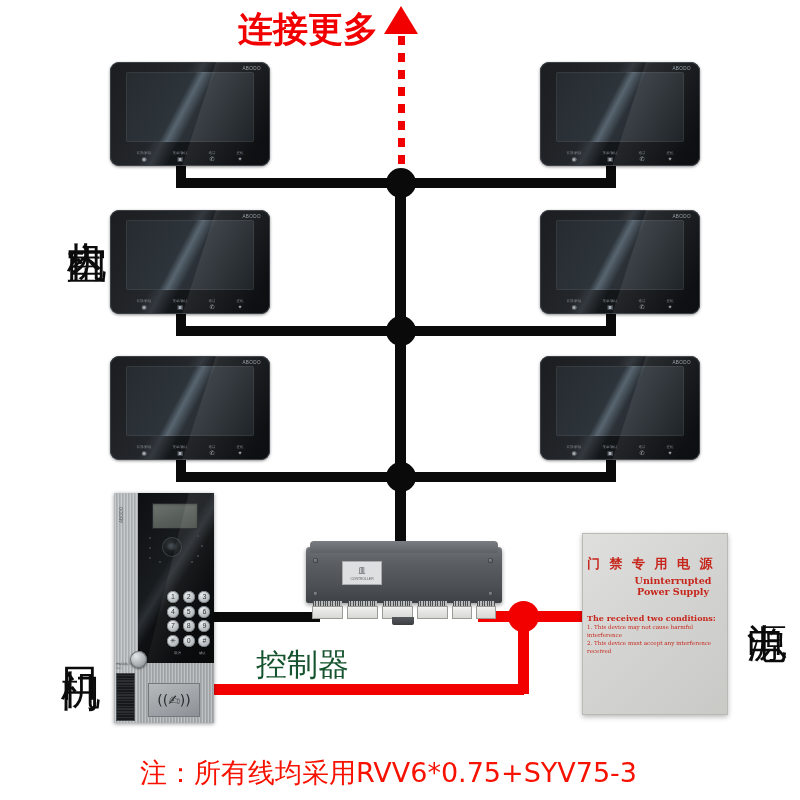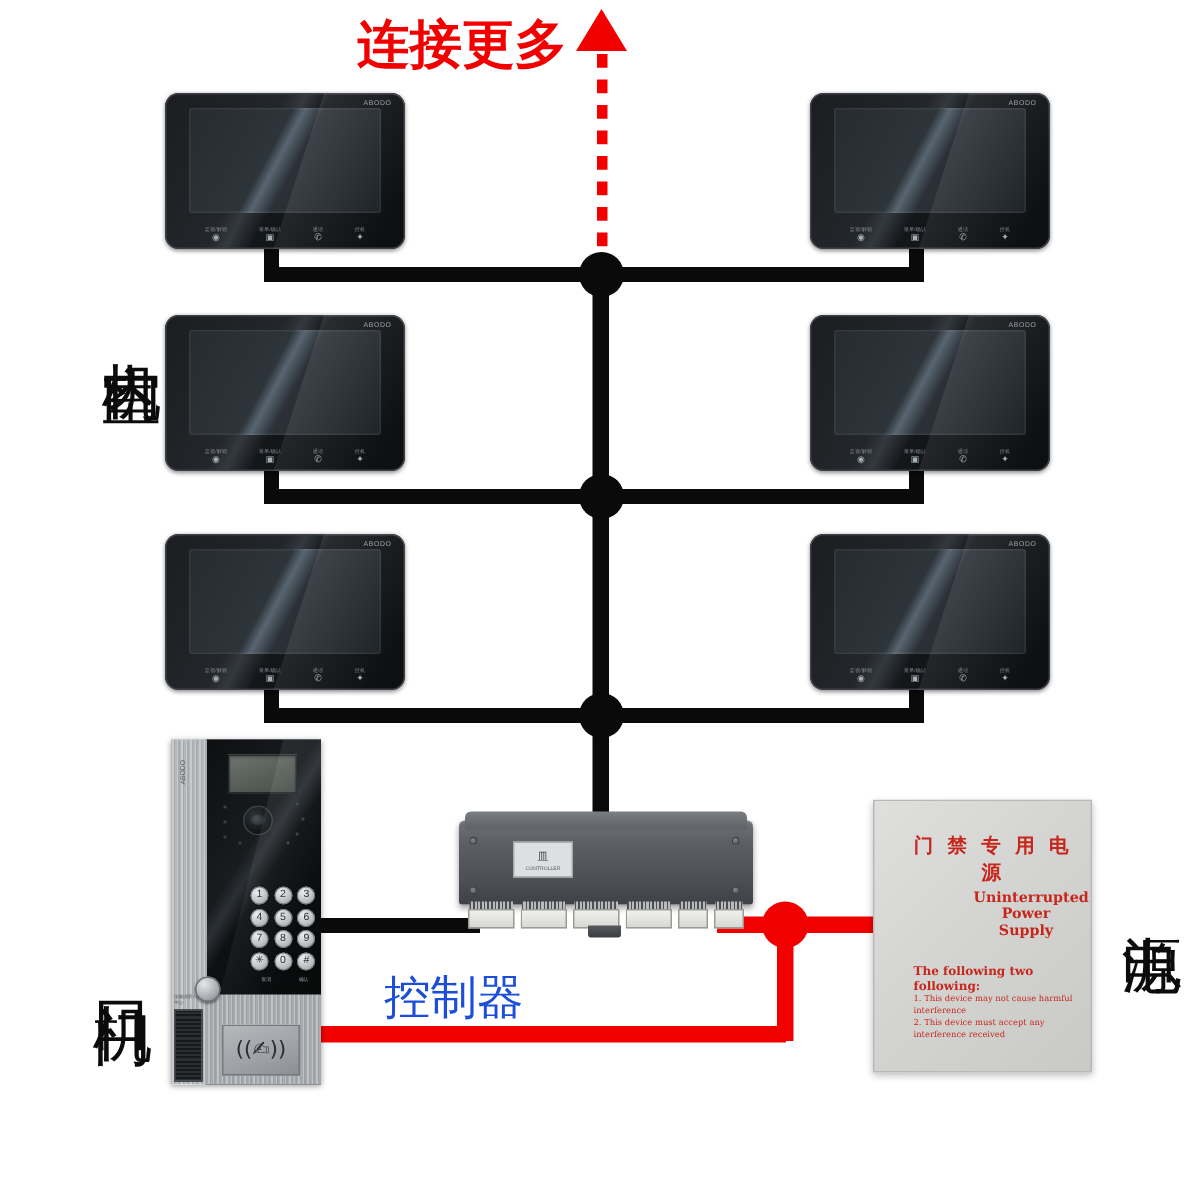--- a/index.html
+++ b/index.html
@@ -56,21 +56,21 @@
     font-weight: 400;
     color: #0b0b0b;
     line-height: 1.06;
     text-align: center;
     letter-spacing: 0px;
     font-family: "DejaVu Sans", sans-serif;
   }
   .label-h {
     position: absolute;
     font-size: 31px;
-    color: #1d4ed8;
+    color: #14532d;
     font-family: "DejaVu Sans", sans-serif;
     white-space: nowrap;
   }
   .label-red-top {
     position: absolute;
     font-size: 35px;
     color: #f20000;
     font-family: "DejaVu Sans", sans-serif;
     white-space: nowrap;
     font-weight: 600;
@@ -352,21 +352,21 @@
 
   
   .psu {
     position: absolute;
     width: 146px; height: 182px;
     background: linear-gradient(135deg,#dfe0dd 0%,#d4d5d2 45%,#c9cac6 100%);
     box-shadow: 0 2px 5px rgba(0,0,0,.28), inset 0 0 0 1px #b9bab6;
   }
   .psu-inner {
     position: absolute;
-    left: 23px; right: 9px; top: 22px;
+    left: 1px; right: 9px; top: 22px;
     color: #c6261c;
     text-align: center;
     font-family: "DejaVu Serif", serif;
   }
   .psu-title {
     font-size: 13px;
     letter-spacing: 2.5px;
     font-weight: 700;
     color: #c6261c;
     font-family: "DejaVu Sans", sans-serif;
@@ -682,21 +682,22 @@
       <div class="port"></div>
     </div>
     <div class="ctl-foot"></div>
   </div>
 
   <div class="psu" style="left:582px; top:533px;">
     <div class="psu-inner">
       <div class="psu-title">门 禁 专 用 电 源</div>
       <div class="psu-sub">Uninterrupted Power Supply</div>
       <div class="psu-cond">
-        <div class="h">The following two following:</div>
+        <div class="h">The received two conditions:</div>
         <div class="c">1. This device may not cause harmful interference</div>
         <div class="c">2. This device must accept any interference received</div>
       </div>
     </div>
   </div>
 
+  <div class="note-red" style="left:140px; top:755px;">注：所有线均采用RVV6*0.75+SYV75-3</div>
 
 </div>
 
 </body></html>

